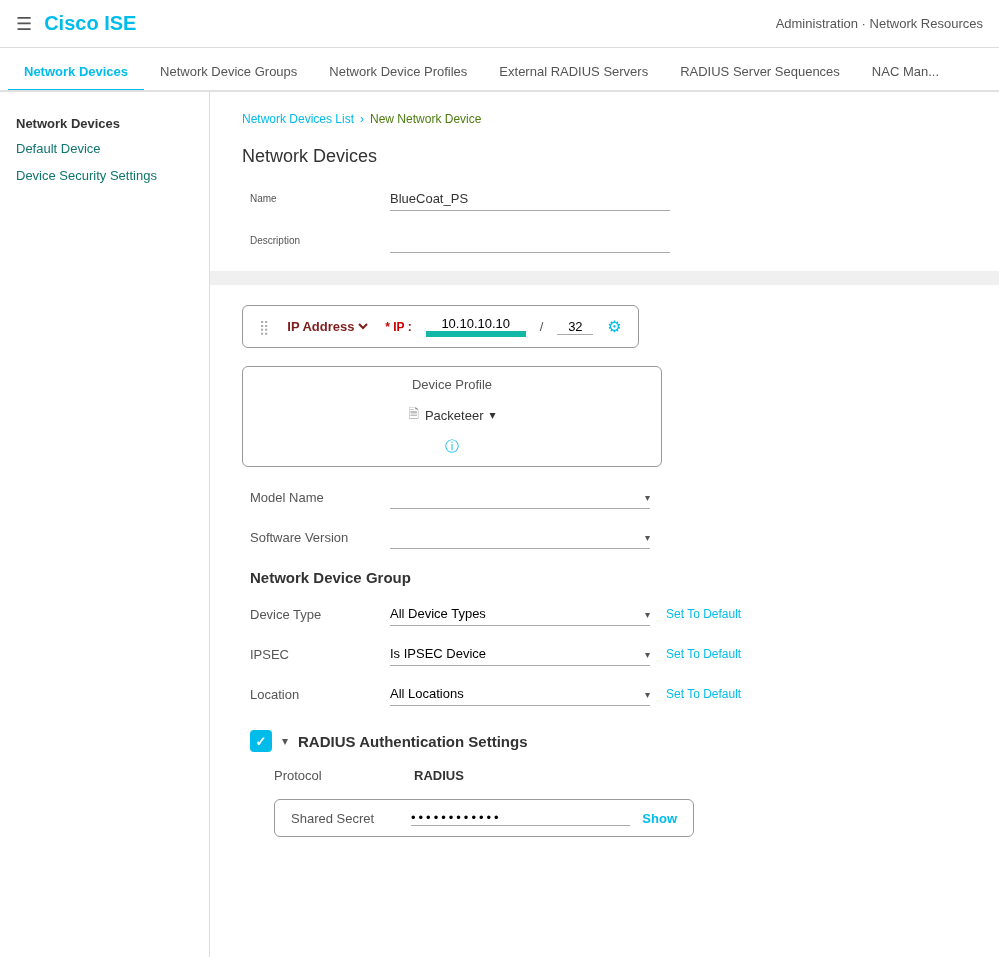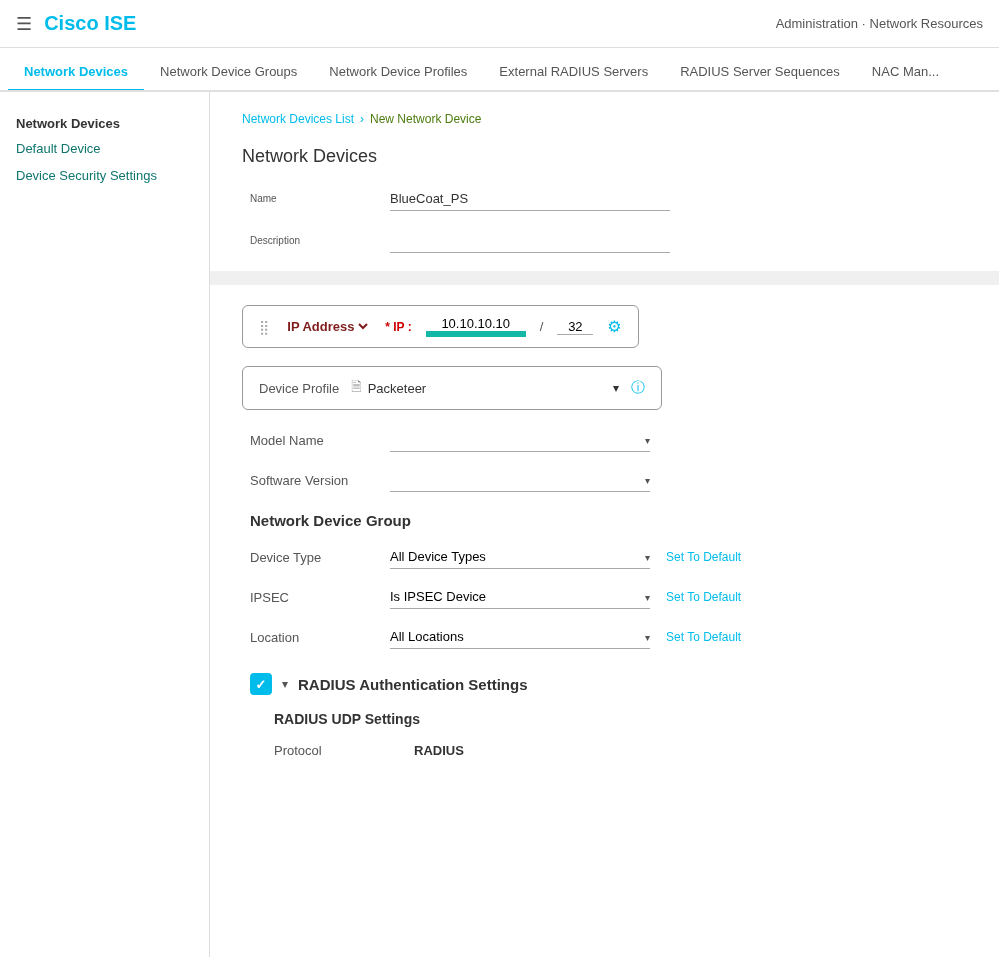--- a/index.html
+++ b/index.html
@@ -104,21 +104,21 @@
     .ip-mask {
       border: none; border-bottom: 1px solid #aaa;
       font-size: 13px; width: 36px; outline: none; text-align: center;
     }
     .ip-gear { color: #00bceb; font-size: 16px; cursor: pointer; margin-left: 4px; }
 
     
     .profile-box {
       border: 1px solid #999; border-radius: 6px; padding: 10px 16px;
       display: flex; align-items: center; gap: 12px; margin-bottom: 18px;
-      max-width: 420px; background: #fff;
+      max-width: 420px; background: #fff; flex-direction: column;
     }
     .profile-label { font-size: 13px; color: #555; white-space: nowrap; }
     .profile-icon { color: #888; font-size: 13px; }
     .profile-select-wrap { display: flex; align-items: center; flex: 1; gap: 6px; }
     .profile-value { font-size: 13px; color: #333; flex: 1; }
     .profile-chevron { color: #333; font-size: 12px; }
     .profile-info { color: #00bceb; font-size: 14px; cursor: pointer; }
 
     
     .dropdown-row {
@@ -329,24 +329,28 @@
       </div>
 
       
       <div class="radius-section">
         <div class="radius-checkbox-row">
           <div class="checkbox-blue"></div>
           <span class="radius-chevron">▾</span>
           <span class="radius-title">RADIUS Authentication Settings</span>
         </div>
 
-        <div class="radius-udp-title">RADIUS UDP Settings</div>
 
         <div class="protocol-row">
           <span class="protocol-label">Protocol</span>
           <span class="protocol-value">RADIUS</span>
         </div>
 
+        <div class="secret-box">
+          <span class="secret-label">Shared Secret</span>
+          <input class="secret-input" type="password" value="············" style="">
+          <span class="secret-show">Show</span>
+        </div>
       </div>
 
     </div>
   </main>
 </div>
 
 </body></html>

